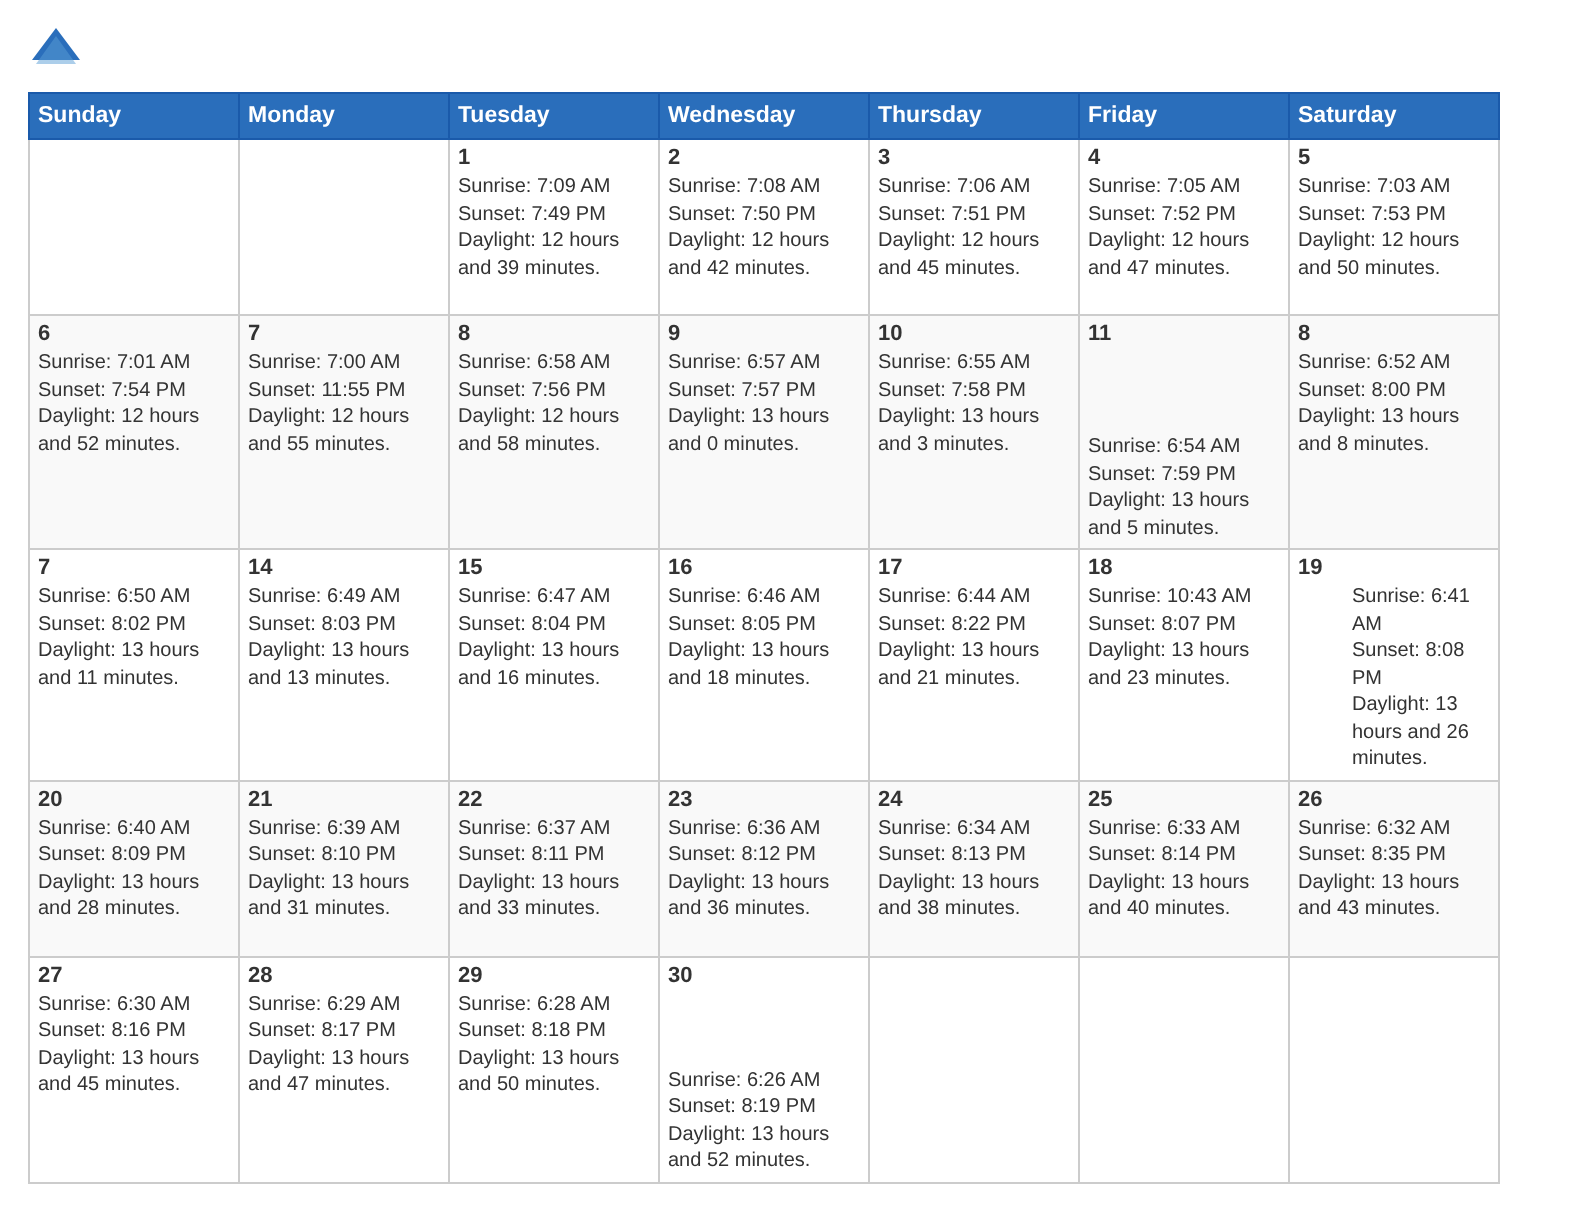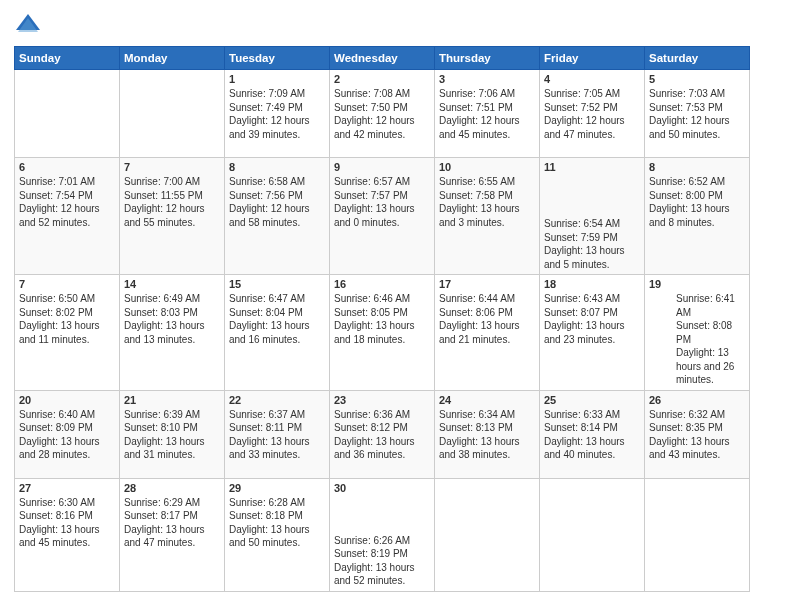--- a/index.html
+++ b/index.html
@@ -235,26 +235,26 @@
           </td>
           <td>
             <span class="day-number">16</span>
             <div class="day-info" style="white-space: pre-line;">Sunrise: 6:46 AM
 Sunset: 8:05 PM
 Daylight: 13 hours and 18 minutes.</div>
           </td>
           <td>
             <span class="day-number">17</span>
             <div class="day-info" style="white-space: pre-line;">Sunrise: 6:44 AM
-Sunset: 8:06 PM
+Sunset: 8:22 PM
 Daylight: 13 hours and 21 minutes.</div>
           </td>
           <td>
             <span class="day-number">18</span>
-            <div class="day-info" style="white-space: pre-line;">Sunrise: 6:43 AM
+            <div class="day-info" style="white-space: pre-line;">Sunrise: 10:43 AM
 Sunset: 8:07 PM
 Daylight: 13 hours and 23 minutes.</div>
           </td>
           <td>
             <span class="day-number">19</span>
             <div class="day-info" style="white-space: pre-line; margin-left: 27px;">Sunrise: 6:41 AM
 Sunset: 8:08 PM
 Daylight: 13 hours and 26 minutes.</div>
           </td>
         </tr>

